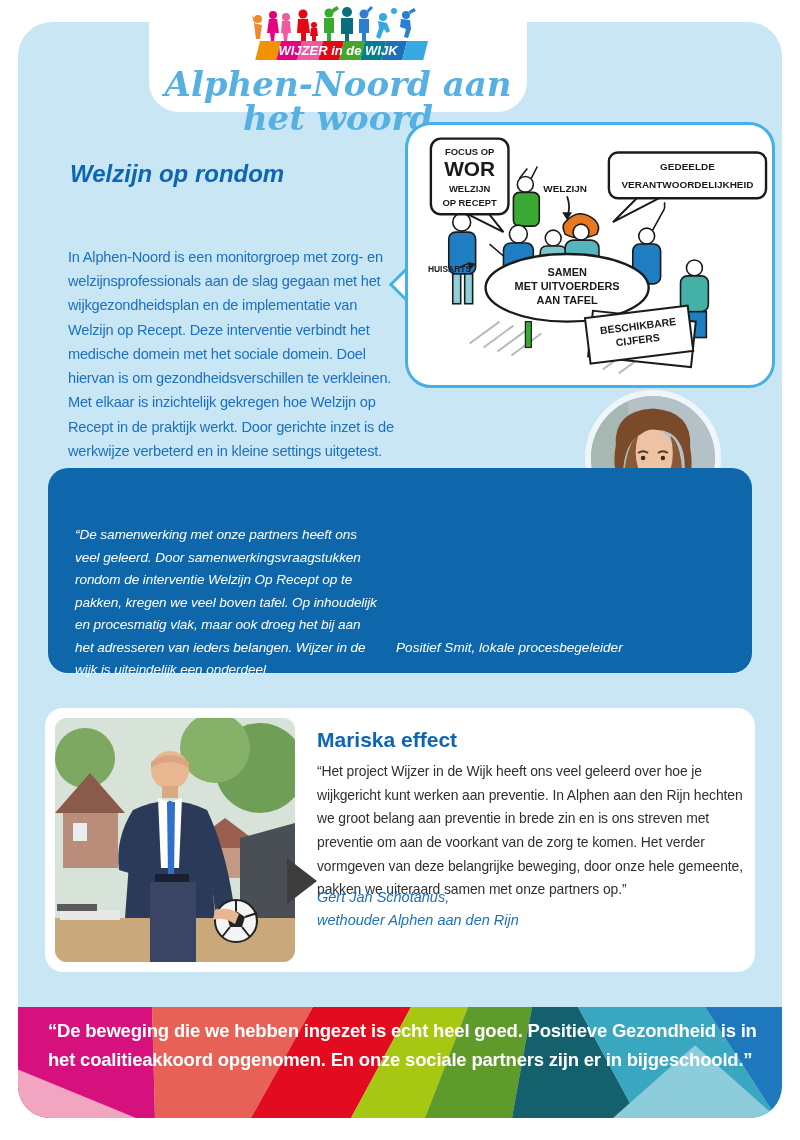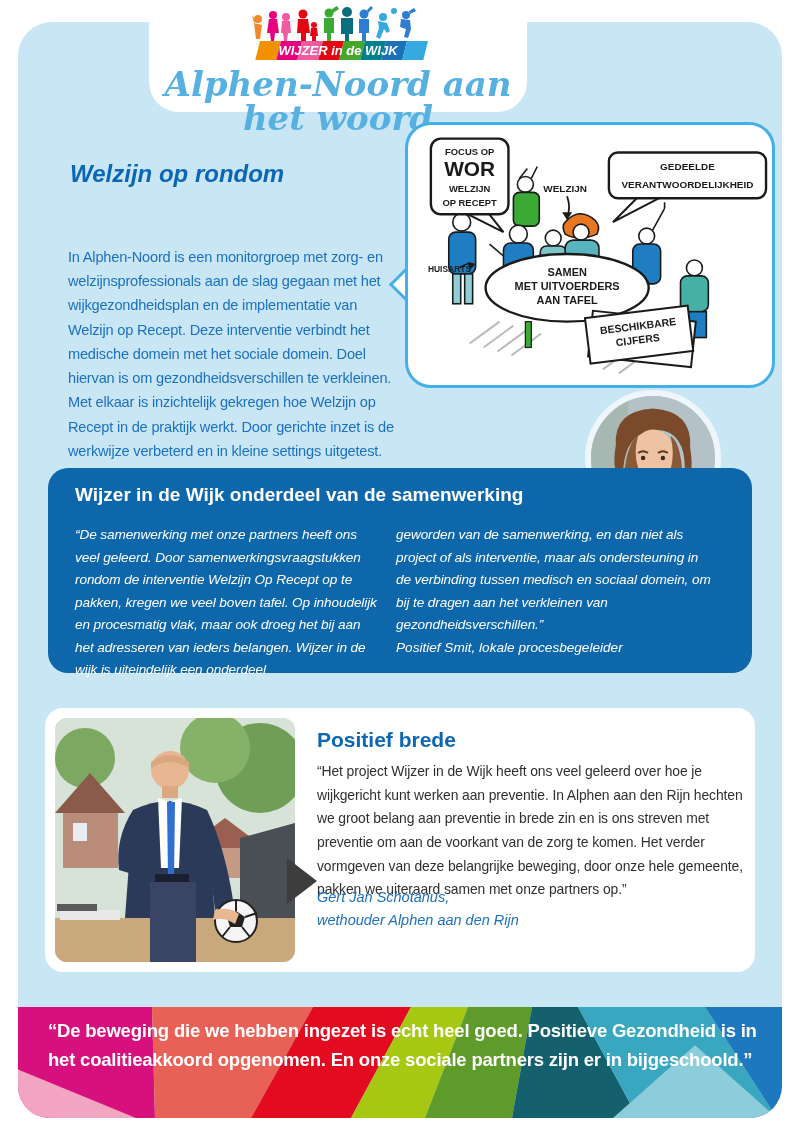--- a/index.html
+++ b/index.html
@@ -242,23 +242,21 @@
       <path d="M43 63 q7 5 14 0" stroke="#b05a4a" stroke-width="2" fill="none"></path>
       <path d="M26 72 q2 -34 12 -40 q-4 14 0 26 Q30 62 26 72 Z" fill="#8a5a36"></path>
       <path d="M74 74 q0 -36 -10 -42 q4 14 0 28 q6 6 10 14 Z" fill="#8a5a36"></path>
       <path d="M18 100 Q30 76 50 76 Q70 76 82 100 Z" fill="#2c3850"></path>
       <path d="M18 100 Q24 88 32 84 L32 100 Z" fill="#e87722"></path>
       <path d="M40 78 q10 8 20 0 l-4 10 q-6 4 -12 0 Z" fill="#ffffff"></path>
     </svg>
   </div>
 
   <div class="abs blue-box">
-    <div class="abs blue-heading">Wijzer in de Wijk onderdeel van de samenwerking</div>
     <div class="abs blue-col blue-col1">“De samenwerking met onze partners heeft ons veel geleerd. Door samenwerkingsvraagstukken rondom de interventie Welzijn Op Recept op te pakken, kregen we veel boven tafel. Op inhoudelijk en procesmatig vlak, maar ook droeg het bij aan het adresseren van ieders belangen. Wijzer in de wijk is uiteindelijk een onderdeel</div>
-    <div class="abs blue-col blue-col2">geworden van de samenwerking, en dan niet als project of als interventie, maar als ondersteuning in de verbinding tussen medisch en sociaal domein, om bij te dragen aan het verkleinen van gezondheidsverschillen.”</div>
     <div class="abs blue-attrib">Positief Smit, lokale procesbegeleider</div>
   </div>
 
   <div class="abs white-card">
     <div class="abs man-photo">
       <svg width="240" height="244" viewBox="0 0 240 244">
         <rect width="240" height="244" fill="#d7e3d8"></rect>
 
         <circle cx="205" cy="50" r="45" fill="#6f9e56"></circle>
         <circle cx="160" cy="30" r="35" fill="#86b168"></circle>
@@ -288,21 +286,21 @@
 
         <circle cx="181" cy="203" r="21" fill="#f5f5f5" stroke="#222222" stroke-width="2"></circle>
         <polygon points="181,193 190,199 187,209 175,209 172,199" fill="#222222"></polygon>
         <path d="M181 182 l0 11 M190 199 l12 -4 M187 209 l8 10 M175 209 l-8 10 M172 199 l-11 -5" stroke="#222222" stroke-width="2" fill="none"></path>
         <path d="M160 192 q14 -4 24 4 l-4 10 q-12 -8 -22 -4 Z" fill="#e8b690"></path>
       </svg>
     </div>
     <svg class="abs photo-arrow" width="30" height="46" viewBox="0 0 30 46">
       <polygon points="0,0 30,23 0,46" fill="#3d3d3d"></polygon>
     </svg>
-    <div class="abs pos-heading">Positief brede</div>
+    <div class="abs pos-heading">Mariska effect</div>
     <div class="abs pos-body">“Het project Wijzer in de Wijk heeft ons veel geleerd over hoe je wijkgericht kunt werken aan preventie. In Alphen aan den Rijn hechten we groot belang aan preventie in brede zin en is ons streven met preventie om aan de voorkant van de zorg te komen. Het verder vormgeven van deze belangrijke beweging, door onze hele gemeente, pakken we uiteraard samen met onze partners op.”</div>
     <div class="abs pos-attrib">
       <span>Gert Jan Schotanus,</span><br>
       <span>wethouder Alphen aan den Rijn</span>
     </div>
   </div>
 
   <div class="abs band">
     <svg width="764" height="111" viewBox="0 0 764 110" preserveAspectRatio="none">
       <polygon points="0,0 134,0 137,110 0,110" fill="#d6117e"></polygon>

